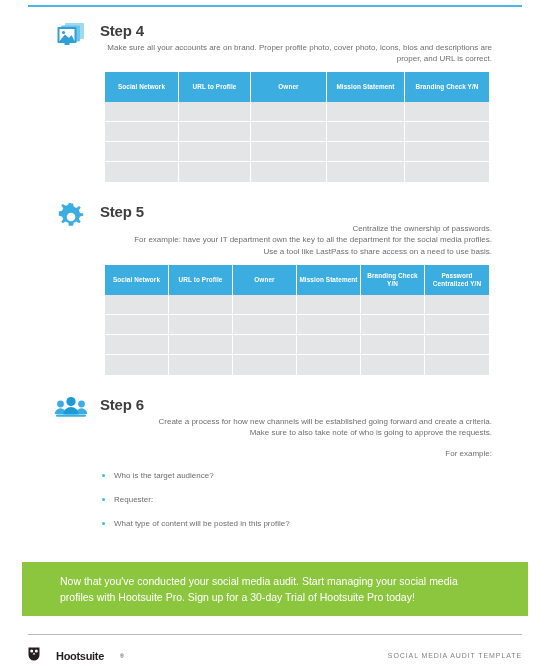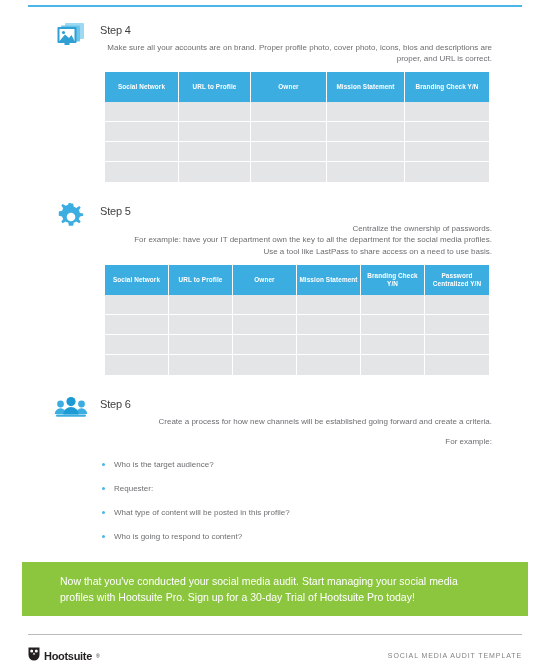--- a/index.html
+++ b/index.html
@@ -54,22 +54,22 @@
   .step-icon svg { display: block; }
 
   .step-body {
     position: absolute;
     left: 100px;
     top: 0;
     width: 392px;
   }
 
   .step-title {
-    font-size: 11px;
-    font-weight: normal;
+    font-size: 15px;
+    font-weight: bold;
     color: #3f3f41;
     letter-spacing: -0.2px;
     line-height: 17px;
     margin-bottom: 3px;
   }
 
   .step-text {
     font-size: 8px;
     line-height: 11.4px;
     color: #6d6e71;
@@ -176,21 +176,21 @@
     height: 23px;
     display: flex;
     align-items: center;
   }
 
   .footer-logo {
     position: absolute;
     left: 28px;
     display: flex;
     align-items: center;
-    gap: 4px;
+    gap: 16px;
   }
   .footer-logo-mark { display: block; }
   .footer-logo-text {
     font-size: 11px;
     font-weight: bold;
     color: #231f20;
     letter-spacing: -0.3px;
   }
   .footer-logo-tm {
     font-size: 5px;
@@ -358,29 +358,29 @@
         <circle cx="17" cy="5.6" r="4.6" fill="#1b9ad6"></circle>
         <path d="M9.3 18.6 a7.7 7.7 0 0 1 15.4 0 z" fill="#1b9ad6"></path>
         <rect x="2" y="18.6" width="30" height="2.2" rx="1.1" fill="#3cade0"></rect>
       </svg>
     </div>
 
     <div class="step-body">
       <div class="step-title">Step 6</div>
       <div class="step-text">
         <p>Create a process for how new channels will be established going forward and create a criteria.</p>
+        <p>Make sure to also take note of who is going to approve the requests.</p>
         <div class="spacer"></div>
         <p>For example:</p>
       </div>
 
       <ul class="bullets" style="margin-top:11px">
         <li>Who is the target audience?</li>
         <li>Requester:</li>
         <li>What type of content will be posted in this profile?</li>
-        <li>Who is going to respond to content?</li>
       </ul>
     </div>
   </div>
 
   <div class="cta">
     <div class="cta-text">
       <span>Now that you've conducted your social media audit. Start managing your social</span>
       <span>media profiles with Hootsuite Pro. Sign up for a 30-day Trial of Hootsuite Pro today!</span>
     </div>
   </div>

